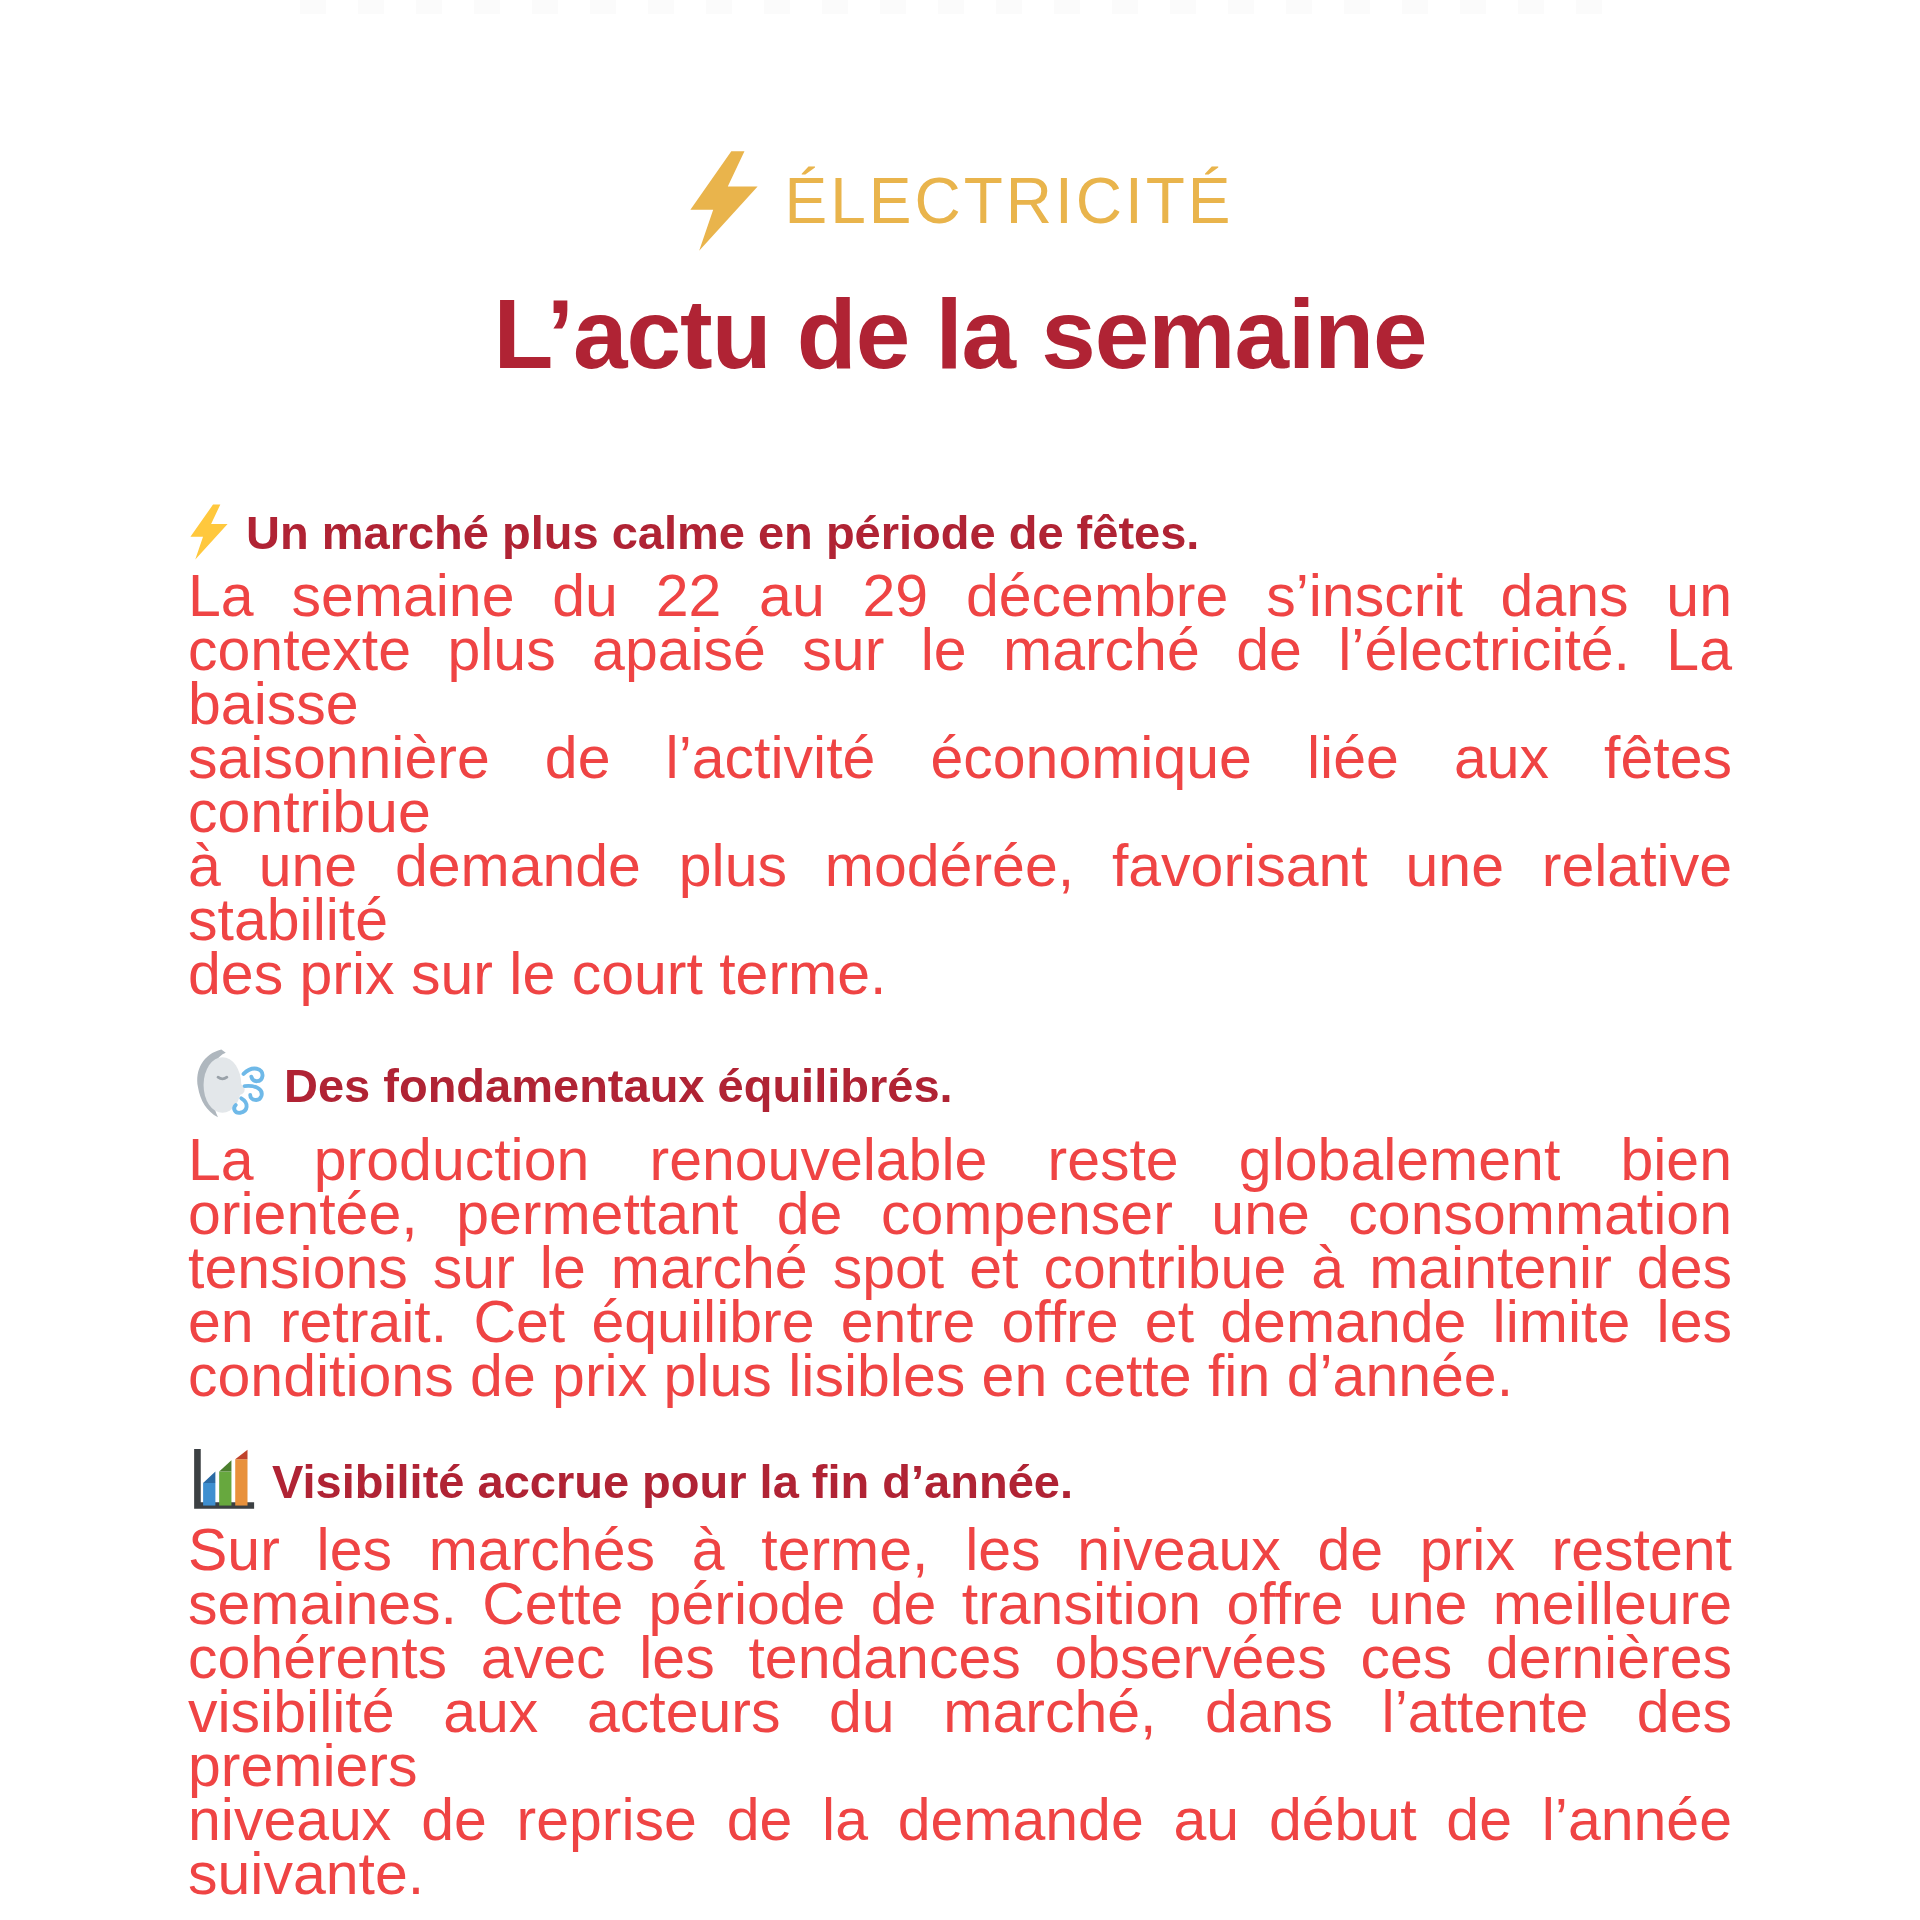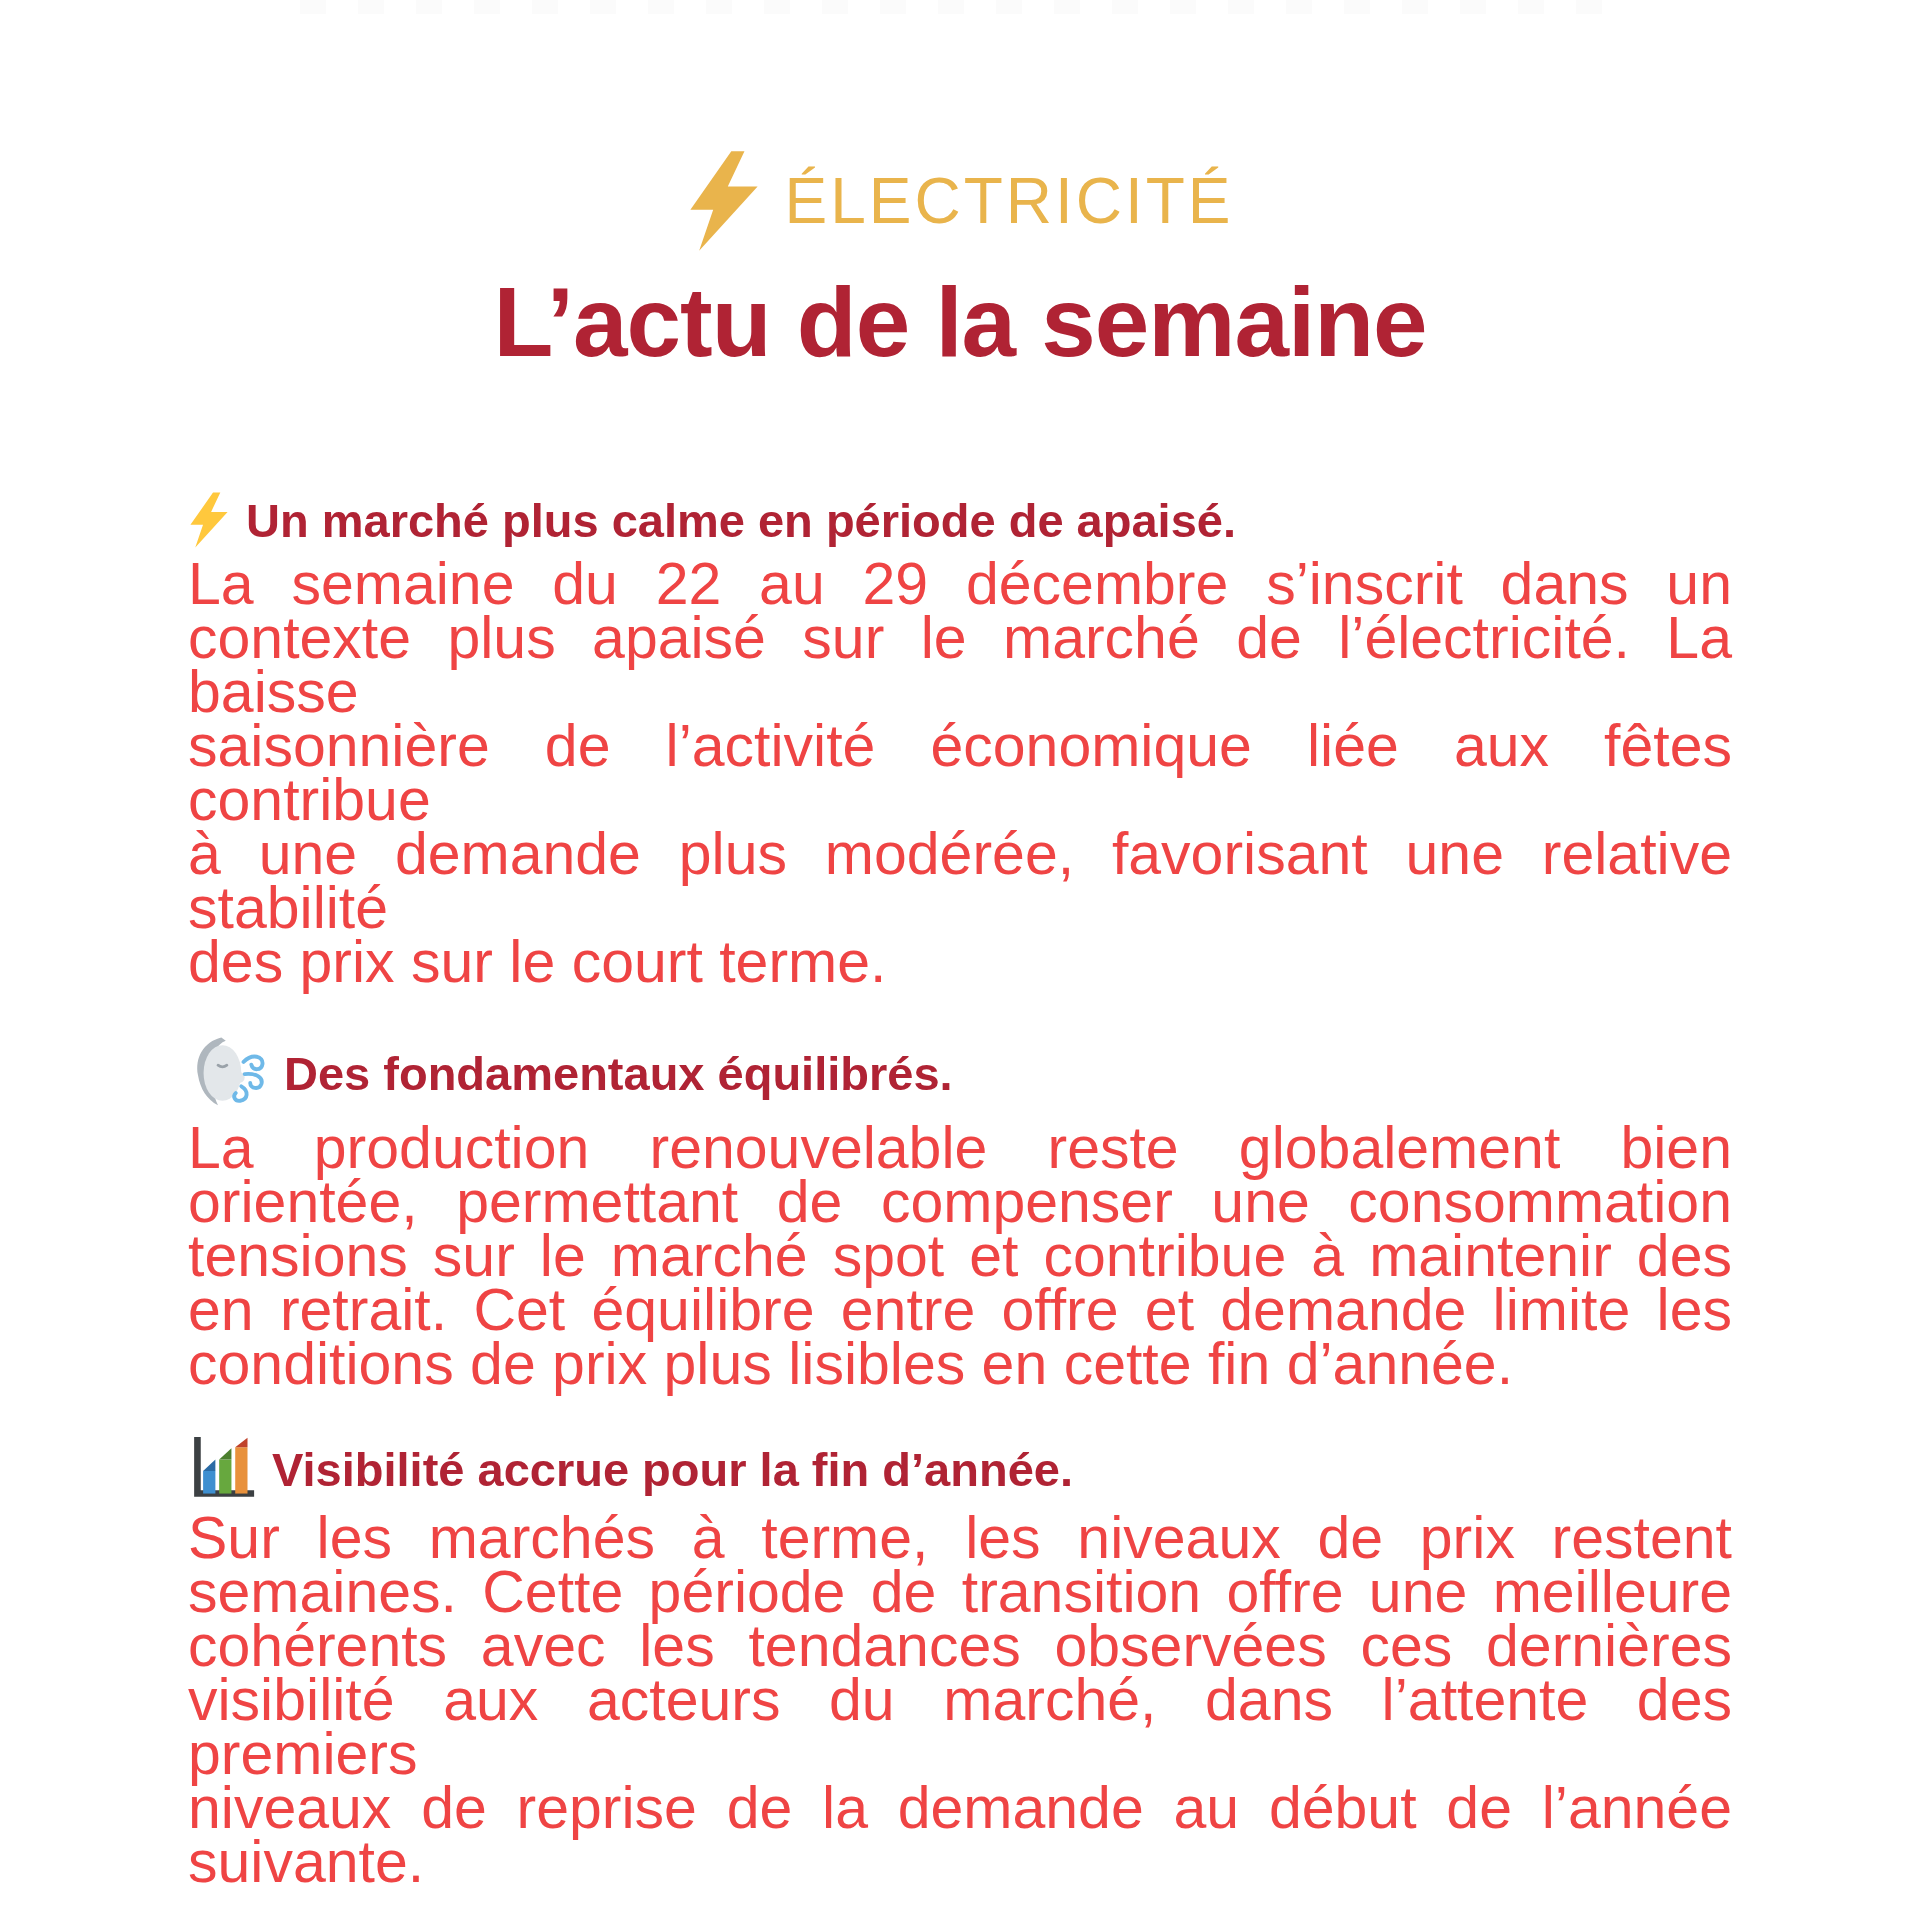--- a/index.html
+++ b/index.html
@@ -21,21 +21,21 @@
 
   .masthead { padding-top: 150px; text-align: center; }
   .category-row {
     display: flex; justify-content: center; align-items: center; gap: 22px;
   }
   .category-label {
     font-size: 64px; letter-spacing: 3px; font-weight: 400;
     color: #E9B44C;
   }
   .page-title {
-    margin: 14px 0 0 0;
+    margin: 26px 0 0 0;
     font-size: 98px; font-weight: 800; letter-spacing: -1px;
     color: #B02334;
   }
 
   .content { padding: 0 188px; margin-top: 112px; }
   .news-section + .news-section { margin-top: 44px; }
 
   .section-heading-row {
     display: flex; align-items: center; gap: 16px; margin-bottom: 8px;
   }
@@ -69,21 +69,21 @@
     <h1 class="page-title">L’actu de la semaine</h1>
   </header>
 
   <main class="content">
 
     <section class="news-section">
       <div class="section-heading-row">
         <svg class="icon" width="42" height="58" viewBox="0 0 26 34">
           <path d="M15.5 0 L1.5 20 L9.3 20 L4.5 34 L24.5 12 L14.3 12 L20 0 Z" fill="#FFC83D"></path>
         </svg>
-        <h2 class="section-heading">Un marché plus calme en période de apaisé.</h2>
+        <h2 class="section-heading">Un marché plus calme en période de fêtes.</h2>
       </div>
       <p class="body-line jline">La semaine du 22 au 29 décembre s’inscrit dans un</p>
       <p class="body-line jline">contexte plus apaisé sur le marché de l’électricité. La baisse</p>
       <p class="body-line jline">saisonnière de l’activité économique liée aux fêtes contribue</p>
       <p class="body-line jline">à une demande plus modérée, favorisant une relative stabilité</p>
       <p class="body-line lastline">des prix sur le court terme.</p>
     </section>
 
     <section class="news-section">
       <div class="section-heading-row">

